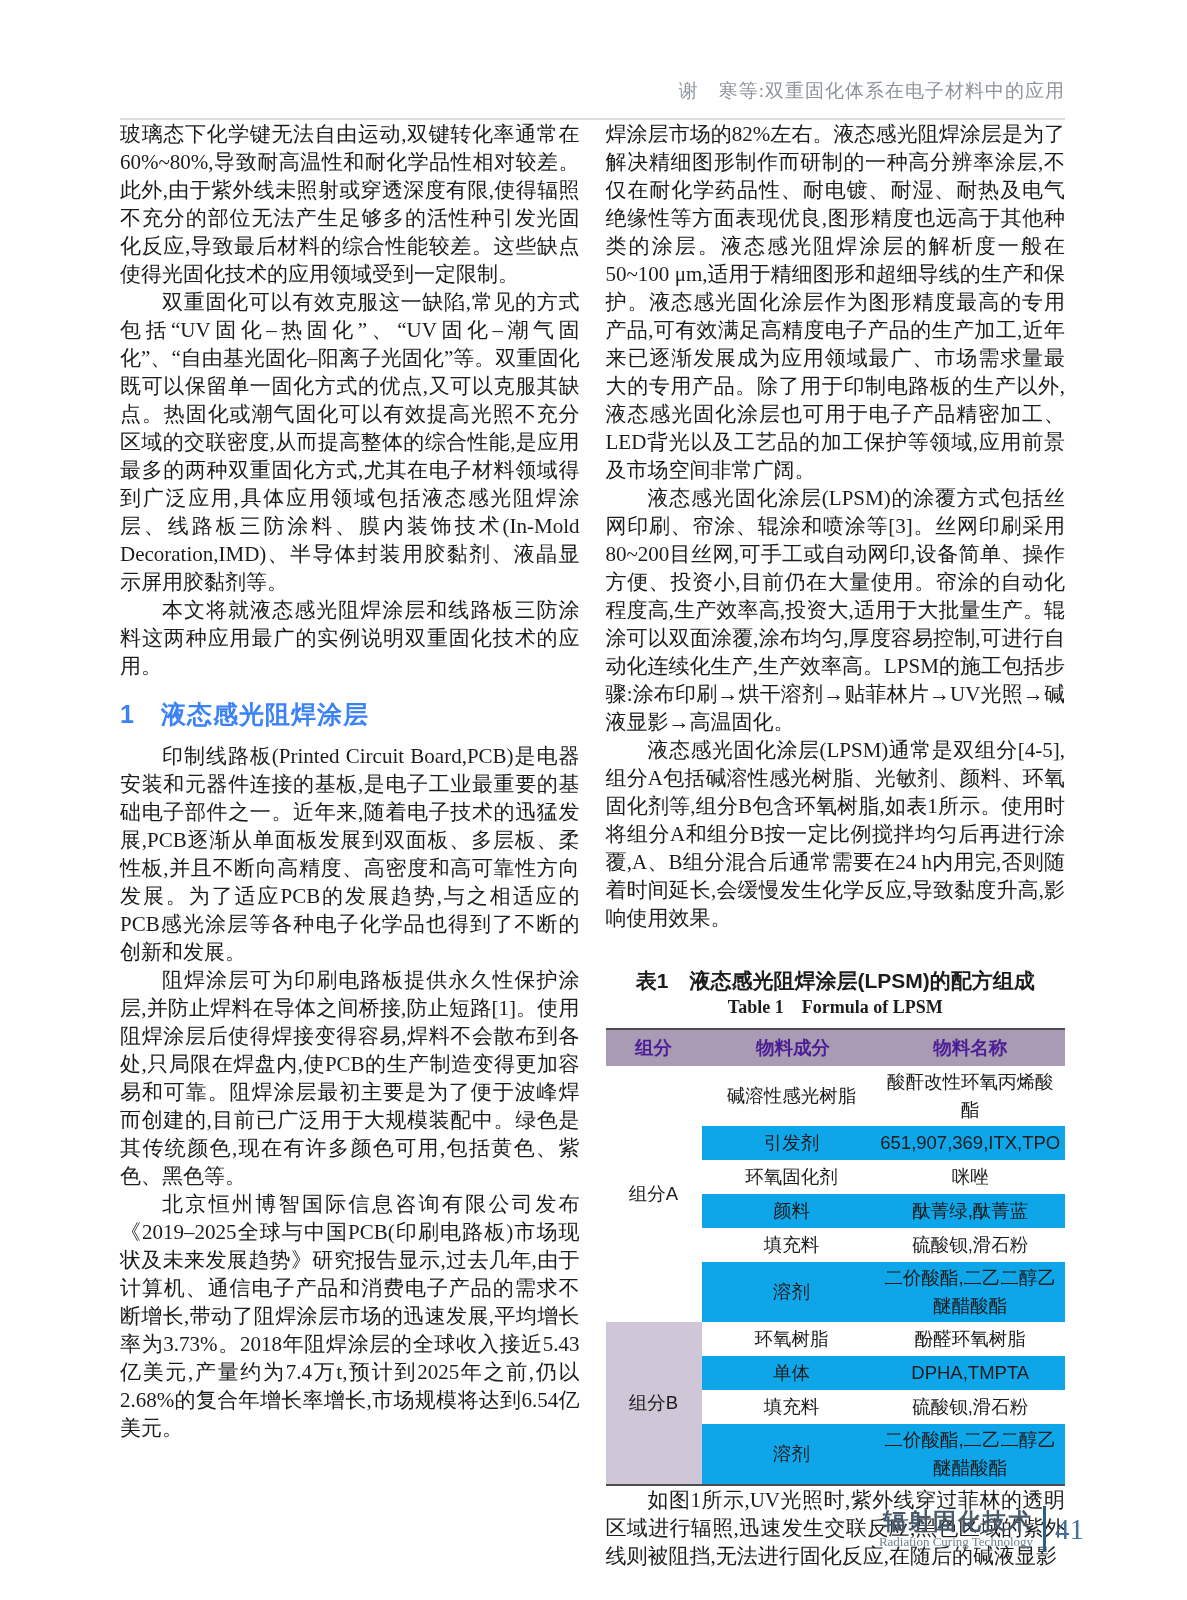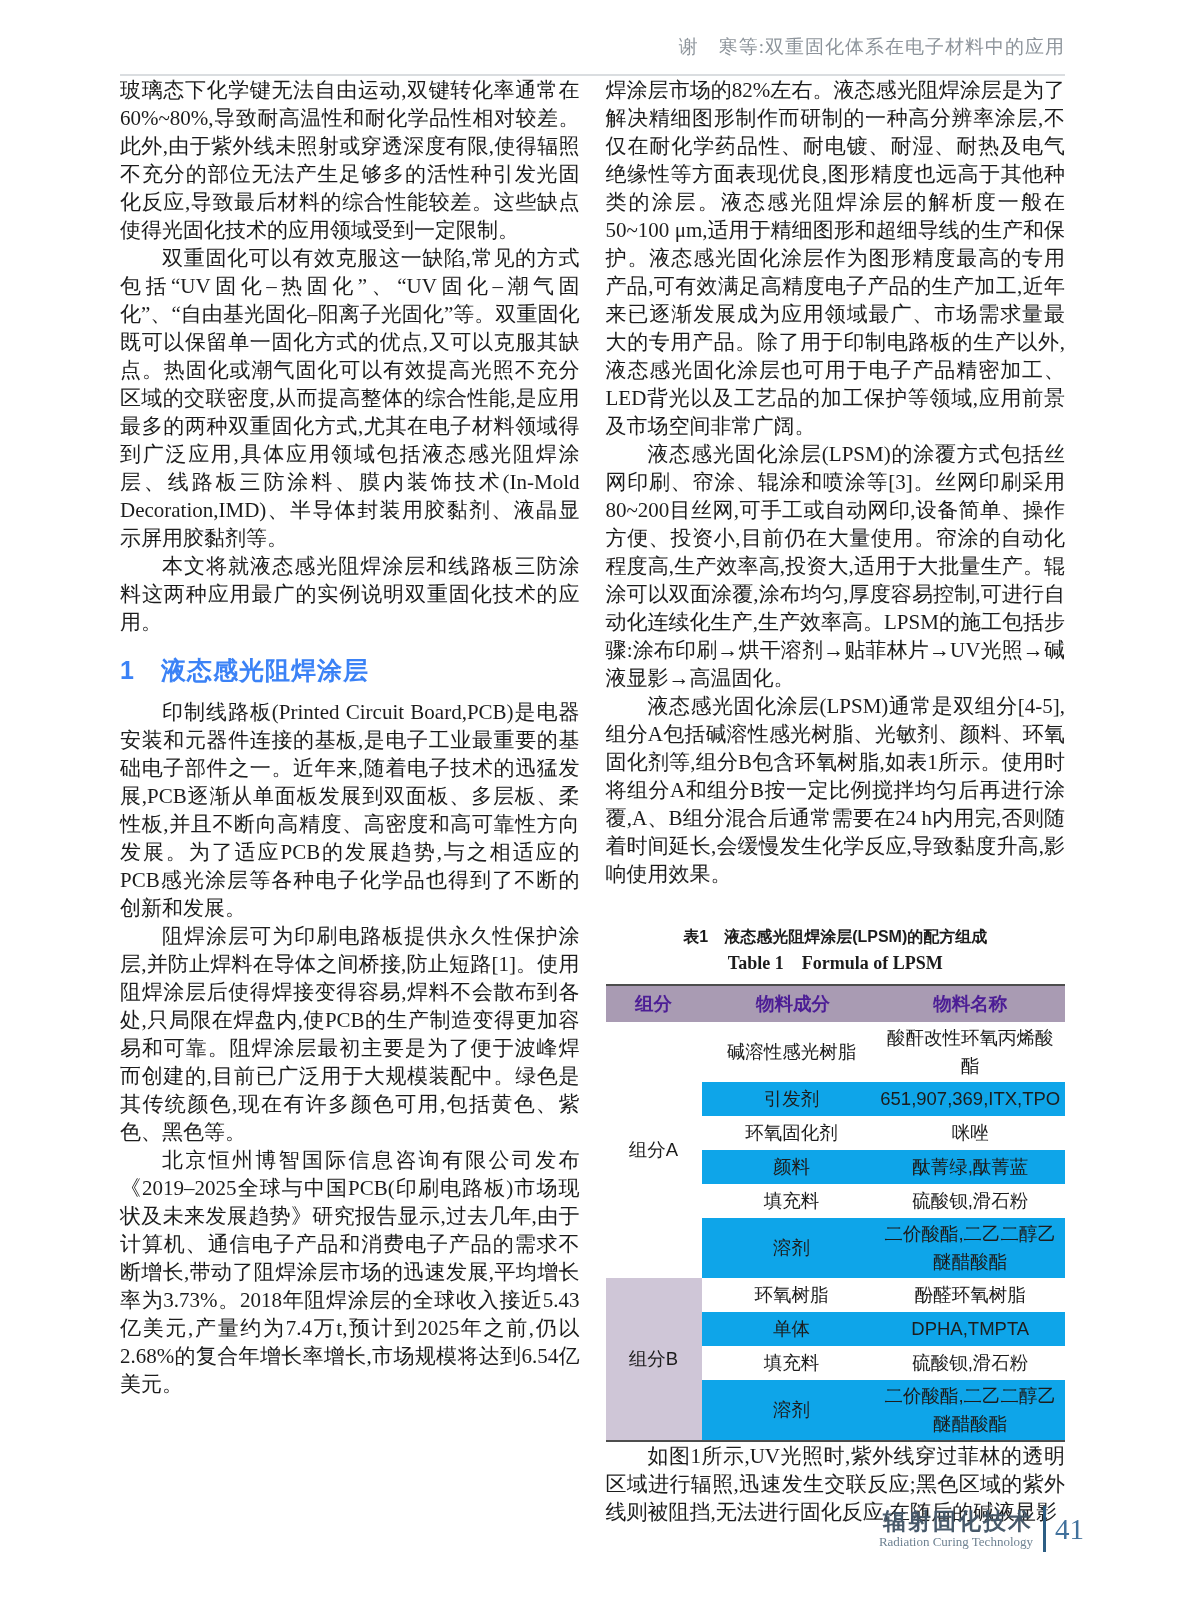--- a/index.html
+++ b/index.html
@@ -1,30 +1,30 @@
 <!DOCTYPE html>
 <html><head>
 <meta charset="utf-8">
 <style>
   html,body{margin:0;padding:0;background:#ffffff;}
   body{width:1187px;height:1600px;font-family:"Liberation Serif","DejaVu Serif",serif;color:#1c1c1c;position:relative;overflow:hidden;}
   .page{box-sizing:border-box;width:1187px;height:1600px;padding:0 122px 0 120px;position:relative;}
 
-  .running-head{padding-top:34px;text-align:right;font-size:19px;color:#8d949b;letter-spacing:1px;}
+  .running-head{padding-top:78px;text-align:right;font-size:19px;color:#8d949b;letter-spacing:1px;}
   .head-rule{margin-top:14px;border-bottom:2px solid #dadde0;}
 
   .columns{display:flex;gap:26px;}
   .col{width:468px;font-size:21px;line-height:28px;text-align:justify;}
   .col p{margin:0;text-indent:2em;}
   .col p.noindent{text-indent:0;}
 
   .sec-h{font-family:"Liberation Sans","DejaVu Sans",sans-serif;color:#3b82f6;font-size:25px;font-weight:bold;margin:20px 0 14px 0;text-indent:0;letter-spacing:1px;}
 
   .tablewrap{margin-top:36px;font-family:"Liberation Sans","DejaVu Sans",sans-serif;}
-  .cap-zh{text-align:center;font-size:16px;font-weight:bold;line-height:26px;}
+  .cap-zh{text-align:center;font-size:21px;font-weight:bold;line-height:26px;}
   .cap-en{text-align:center;font-size:18px;font-weight:bold;font-family:"Liberation Serif","DejaVu Serif",serif;line-height:26px;}
   table.t1{width:100%;border-collapse:collapse;margin-top:8px;border-top:2px solid #4d4d4d;border-bottom:2px solid #4d4d4d;font-size:18.5px;}
   table.t1 th{background:#a99bb3;font-weight:bold;color:#4c1d95;height:34px;}
   table.t1 td{height:30px;padding:2px 4px;vertical-align:middle;}
   table.t1 .c1{width:88px;text-align:center;}
   table.t1 .c2{width:160px;text-align:center;padding-left:10px;}
   table.t1 .c3{text-align:center;}
   table.t1 tr.alt td.c2, table.t1 tr.alt td.c3{background:#0ea5e9;}
   table.t1 td.gcell-a{background:#ffffff;}
   table.t1 td.gcell-b{background:#cfc6d7;}

